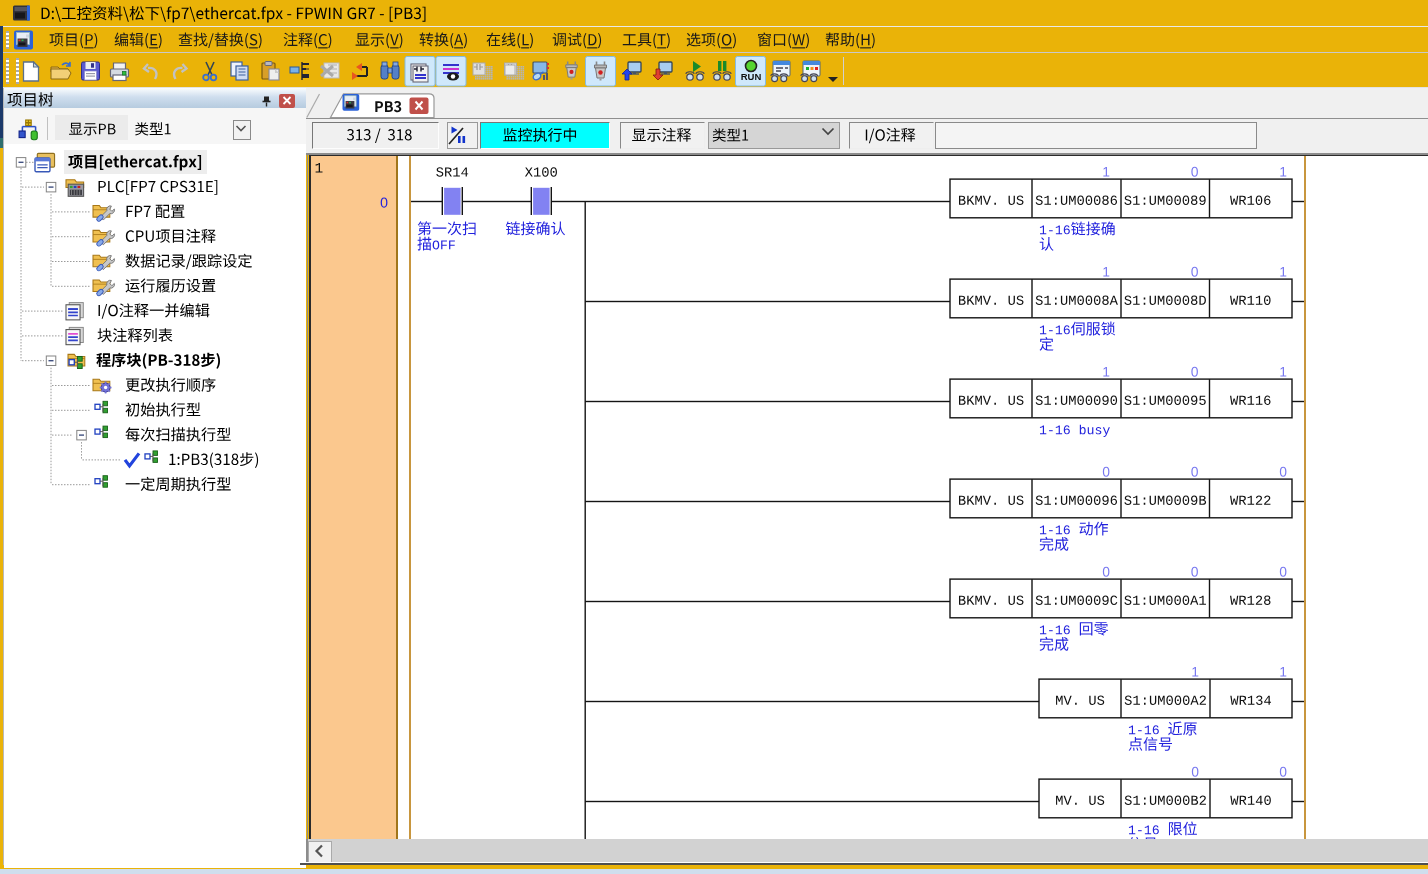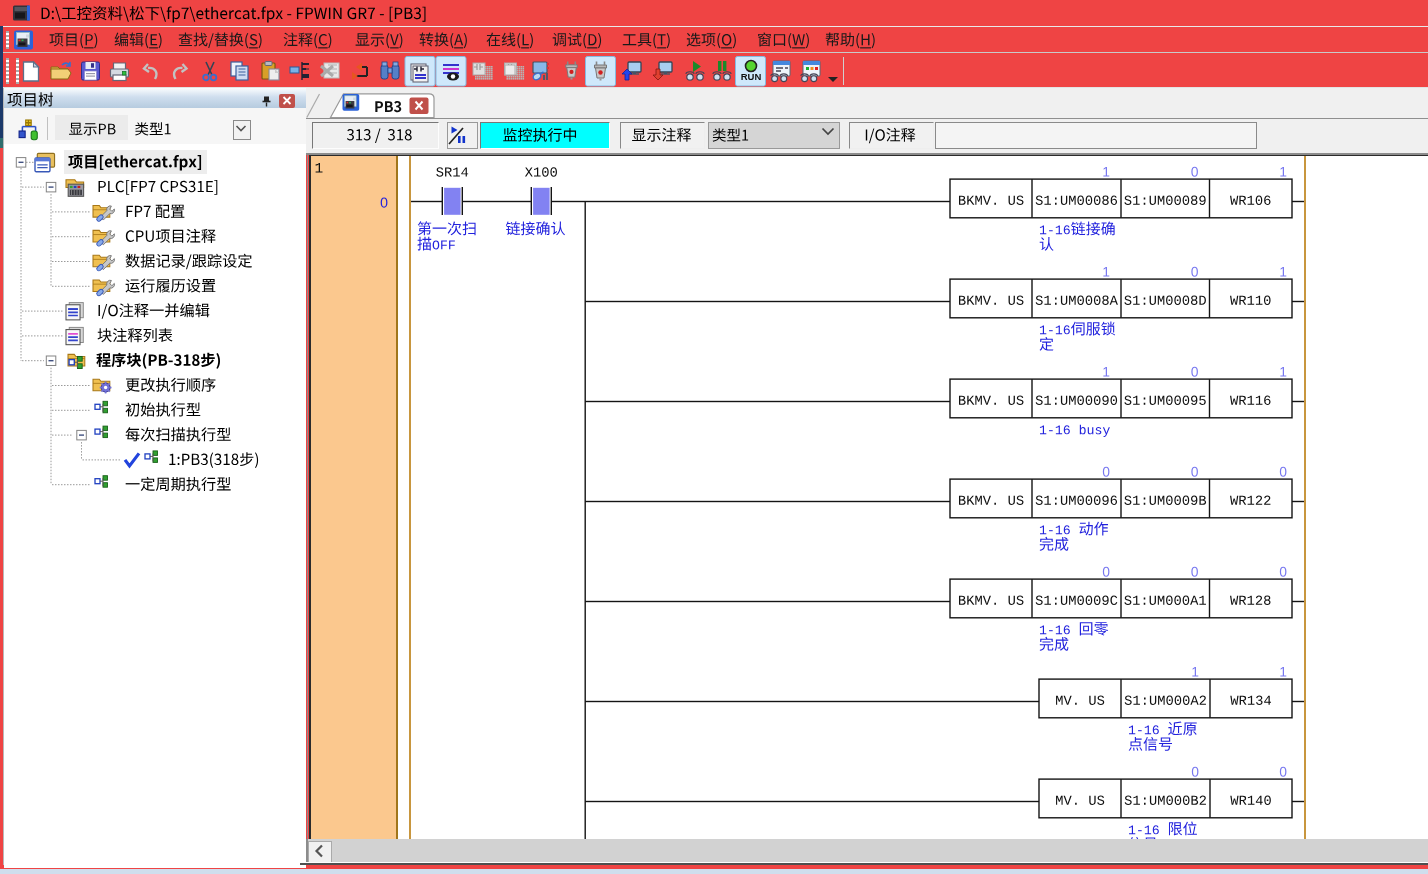--- a/index.html
+++ b/index.html
@@ -1,12 +1,12 @@
 <!DOCTYPE html>
-<html><head><meta charset="utf-8"><style>html,body{margin:0;padding:0;background:#fff}#r{position:relative;width:1428px;height:874px;overflow:hidden;background:#ef4444;font-family:"Liberation Sans",sans-serif}.a{position:absolute}</style></head><body>
+<html><head><meta charset="utf-8"><style>html,body{margin:0;padding:0;background:#fff}#r{position:relative;width:1428px;height:874px;overflow:hidden;background:#eab308;font-family:"Liberation Sans",sans-serif}.a{position:absolute}</style></head><body>
 <div id="r">
     <div class="a" style="left:0px;top:25.5px;width:1428px;height:1px;background:#e9e9e9;"></div>
     <div class="a" style="left:0px;top:52.3px;width:1428px;height:1.2px;background:#c9c9c9;"></div>
     <div class="a" style="left:0px;top:87.3px;width:1428px;height:1.2px;background:#e3e3e3;"></div>
     <div class="a" style="left:0px;top:26px;width:3px;height:112px;background:#1c3a6a;"></div>
     <div class="a" style="left:0px;top:138px;width:3px;height:10px;background:#2e6e6e;"></div>
     <div class="a" style="left:3px;top:88px;width:1px;height:777px;background:#b9b9b9;"></div>
     <div class="a" style="left:843px;top:57px;width:1px;height:28px;background:#d0d0d0;"></div>
     <div class="a" style="left:6px;top:31px;width:3px;height:18px;background-image:repeating-linear-gradient(#aaa 0 2px,#fff 2px 4px)"></div>
     <div class="a" style="left:6px;top:58px;width:3px;height:26px;background-image:repeating-linear-gradient(#aaa 0 2px,#fff 2px 4px)"></div>

